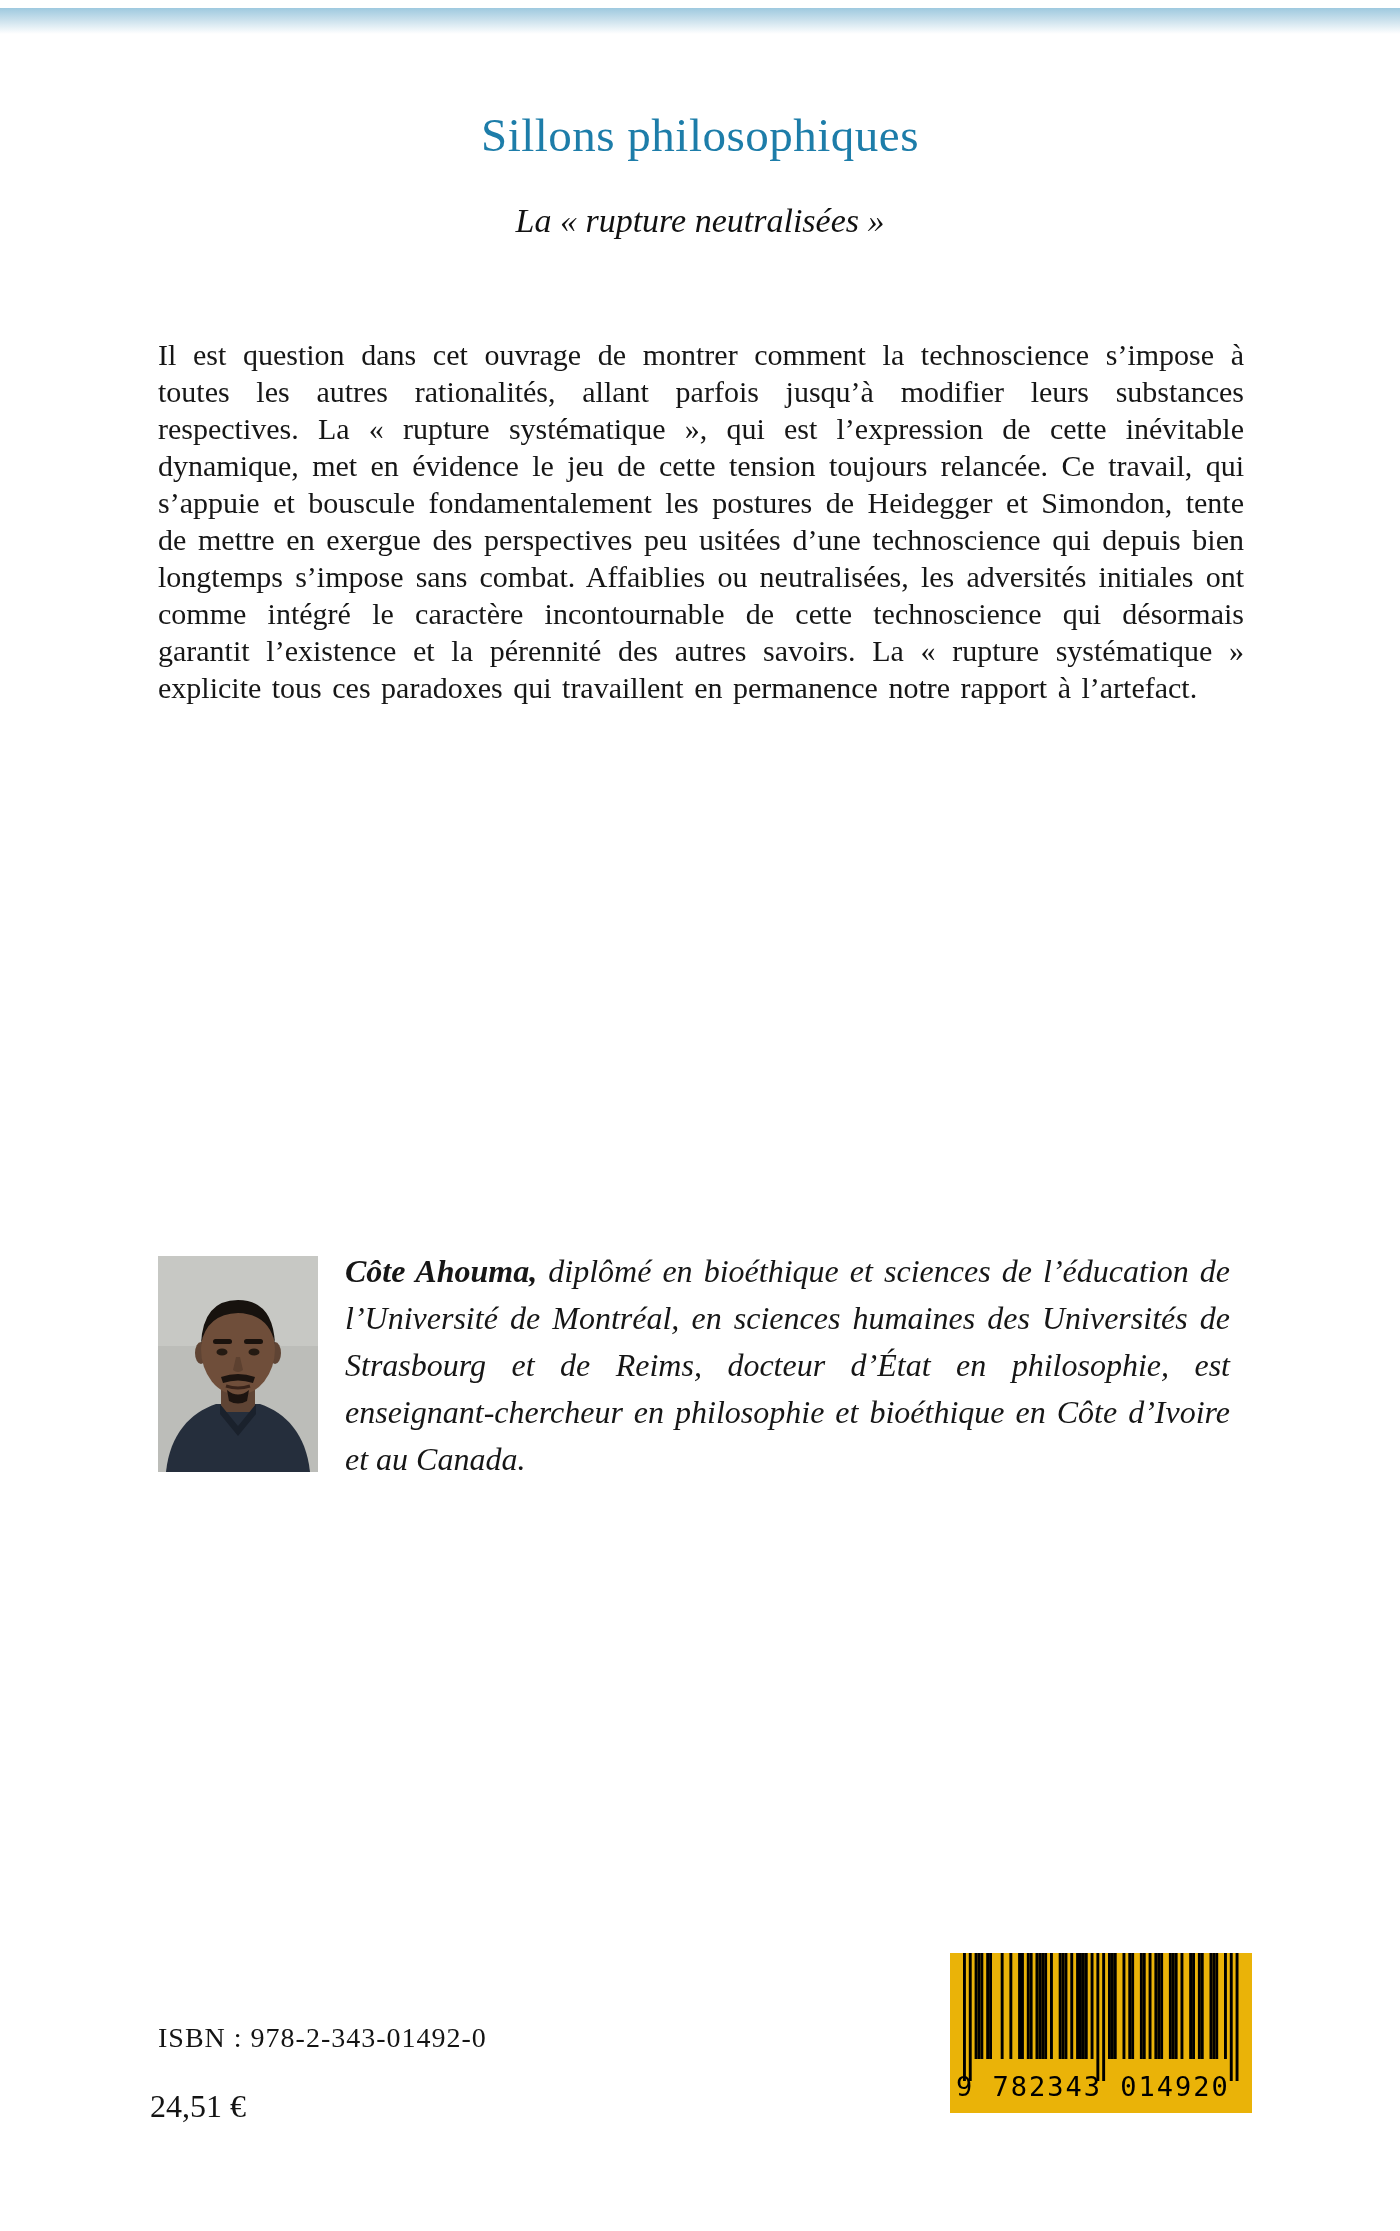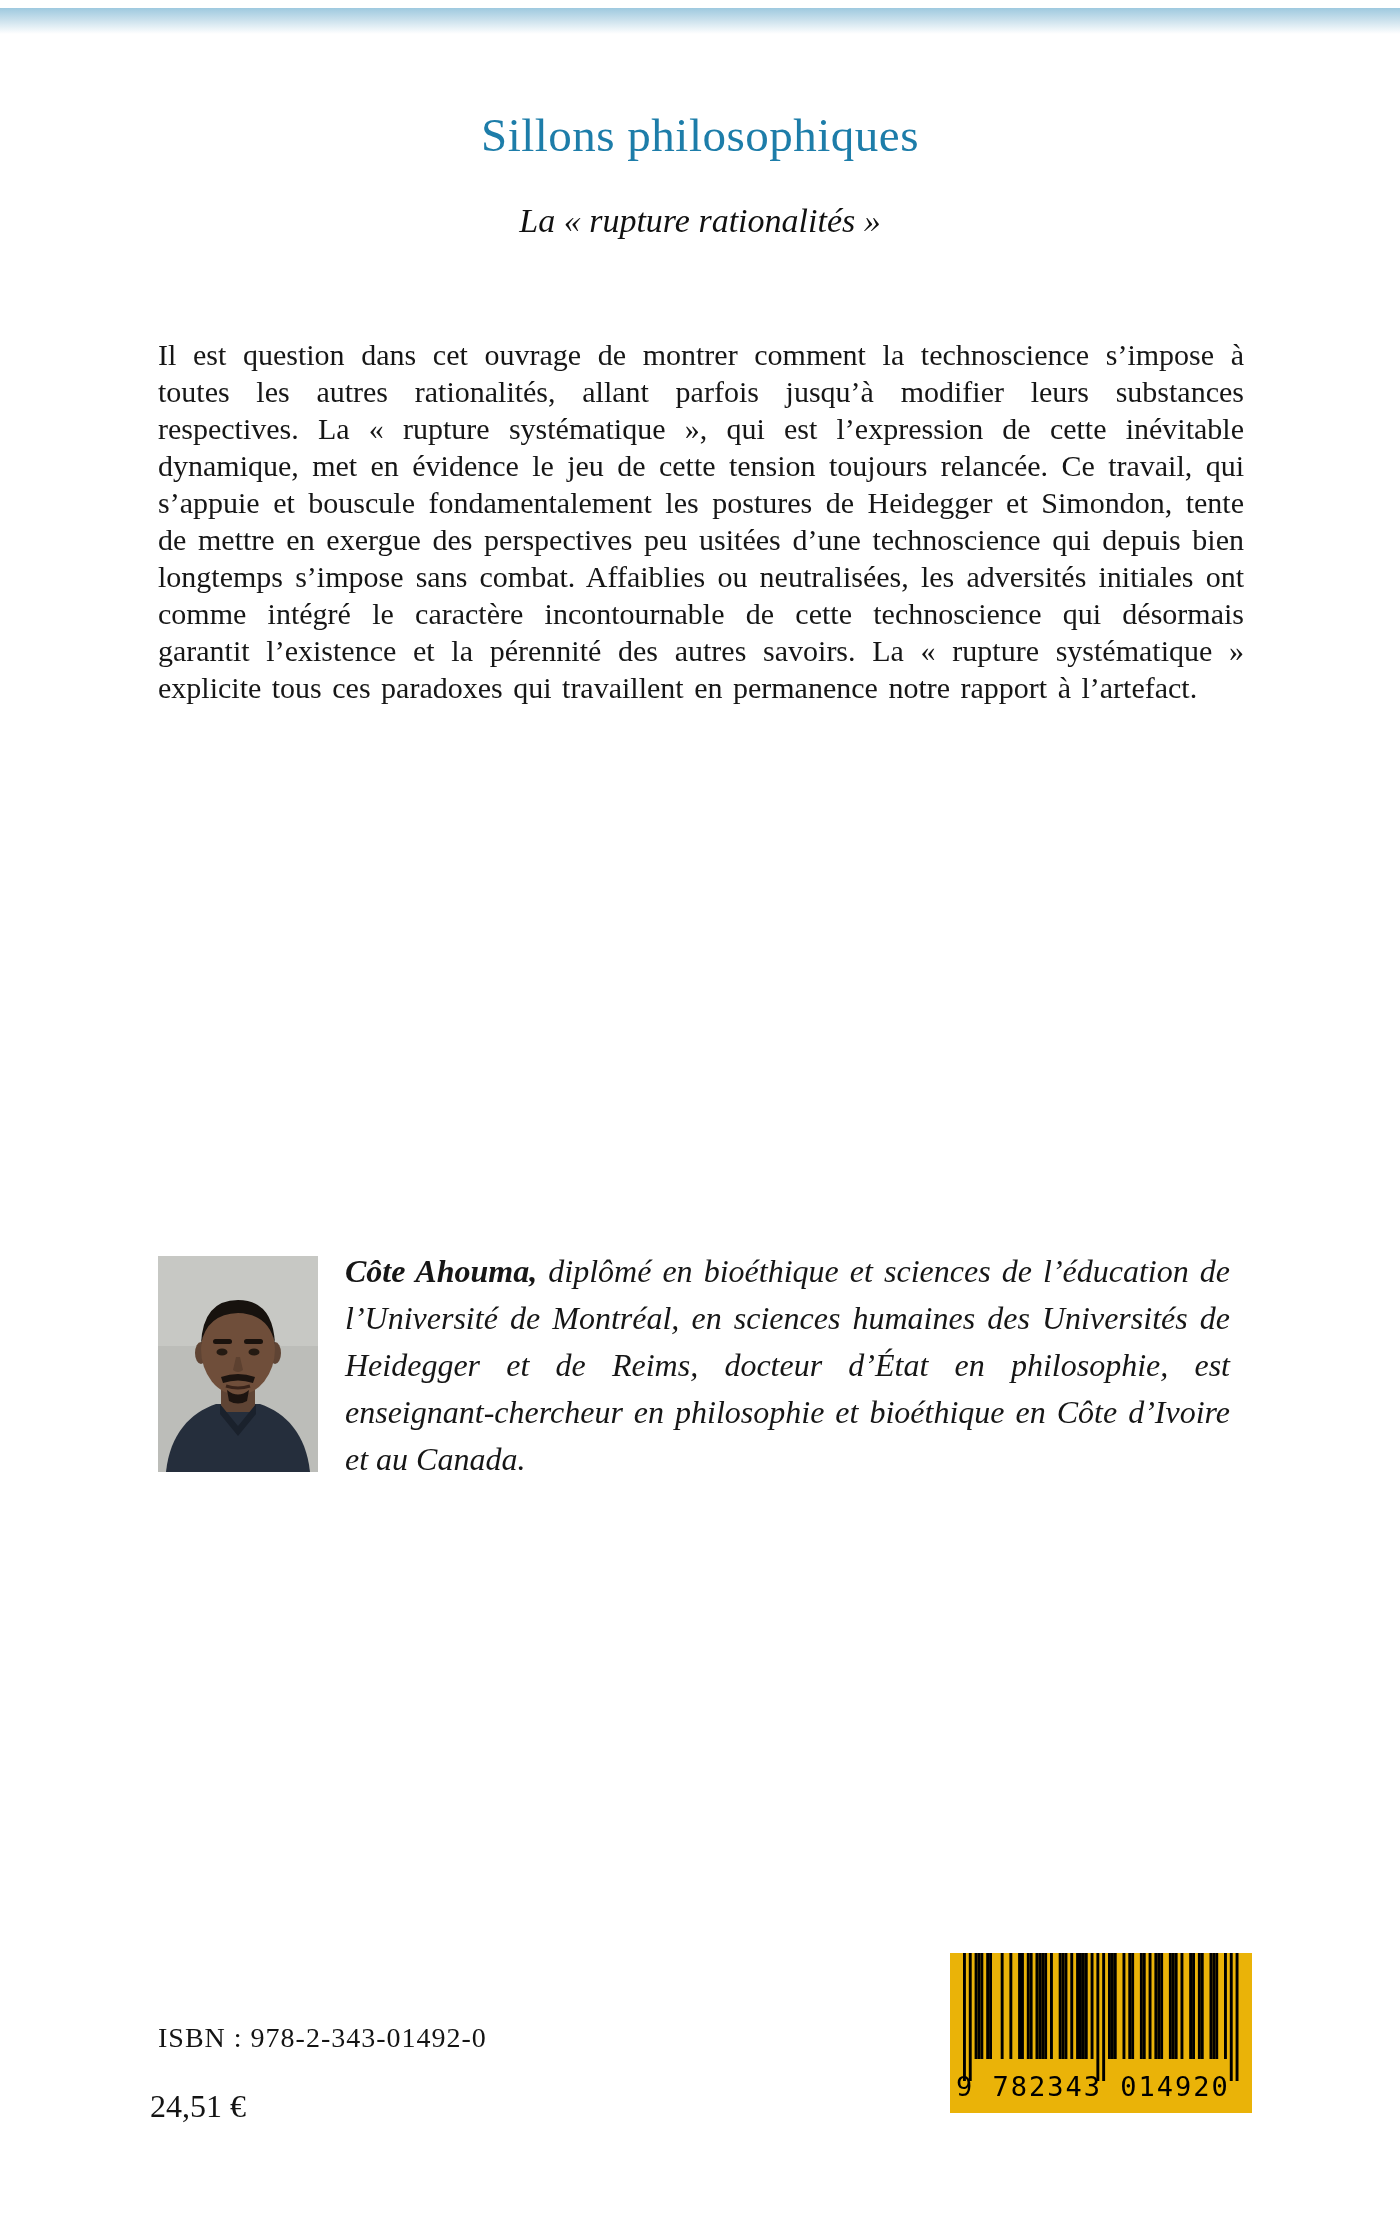--- a/index.html
+++ b/index.html
@@ -84,21 +84,21 @@
 </style>
 </head>
 <body>
 
 <div class="page">
 
   <div class="top-band"></div>
 
   <h1 class="title">Sillons philosophiques</h1>
 
-  <h2 class="subtitle">La « rupture rationalités »</h2>
+  <h2 class="subtitle">La « rupture neutralisées »</h2>
 
   <p class="synopsis">Il est question dans cet ouvrage de montrer comment la technoscience s’impose à toutes les autres rationalités, allant parfois jusqu’à modifier leurs substances respectives. La « rupture systématique », qui est l’expression de cette inévitable dynamique, met en évidence le jeu de cette tension toujours relancée. Ce travail, qui s’appuie et bouscule fondamentalement les postures de Heidegger et Simondon, tente de mettre en exergue des perspectives peu usitées d’une technoscience qui depuis bien longtemps s’impose sans combat. Affaiblies ou neutralisées, les adversités initiales ont comme intégré le caractère incontournable de cette technoscience qui désormais garantit l’existence et la pérennité des autres savoirs. La « rupture systématique » explicite tous ces paradoxes qui travaillent en permanence notre rapport à l’artefact.</p>
 
   <div class="author">
     <div class="photo">
       <svg viewBox="0 0 160 216" width="160" height="216">
         <rect x="0" y="0" width="160" height="216" fill="#bcbdb9"></rect>
         <rect x="0" y="0" width="160" height="90" fill="#c7c8c4"></rect>
         <path d="M8,216 C12,178 32,157 58,148 L102,148 C128,157 148,178 152,216 Z" fill="#252e3c"></path>
         <rect x="63" y="118" width="34" height="38" fill="#5f4434"></rect>
@@ -110,21 +110,21 @@
         <rect x="86" y="83" width="19" height="5" rx="2.5" fill="#1a120d"></rect>
         <ellipse cx="64" cy="96" rx="5.5" ry="3.6" fill="#241a12"></ellipse>
         <ellipse cx="96" cy="96" rx="5.5" ry="3.6" fill="#241a12"></ellipse>
         <path d="M78,101 L75,114 Q80,118 85,114 L82,101 Z" fill="#5d4130"></path>
         <path d="M63,121 Q80,115 97,121 L95,127 Q80,122 65,127 Z" fill="#1c1410"></path>
         <path d="M68,130 Q80,134 92,130" stroke="#3a241a" stroke-width="3" fill="none"></path>
         <path d="M69,134 Q80,143 91,134 L89,145 Q80,150 71,145 Z" fill="#1c1410"></path>
         <path d="M62,148 L80,170 L98,148 L98,158 L80,180 L62,158 Z" fill="#1a212c"></path>
       </svg>
     </div>
-    <p class="bio"><span class="bio-name">Côte Ahouma,</span><span> diplômé en bioéthique et sciences de l’éducation de l’Université de Montréal, en sciences humaines des Universités de Heidegger et de Reims, docteur d’État en philosophie, est enseignant-chercheur en philosophie et bioéthique en Côte d’Ivoire et au Canada.</span></p>
+    <p class="bio"><span class="bio-name">Côte Ahouma,</span><span> diplômé en bioéthique et sciences de l’éducation de l’Université de Montréal, en sciences humaines des Universités de Strasbourg et de Reims, docteur d’État en philosophie, est enseignant-chercheur en philosophie et bioéthique en Côte d’Ivoire et au Canada.</span></p>
   </div>
 
 
 
   <div class="isbn">ISBN : 978-2-343-01492-0</div>
 
   <div class="price">24,51 €</div>
 
   <div class="barcode">
     <svg width="276" height="128" viewBox="0 0 276 128">

